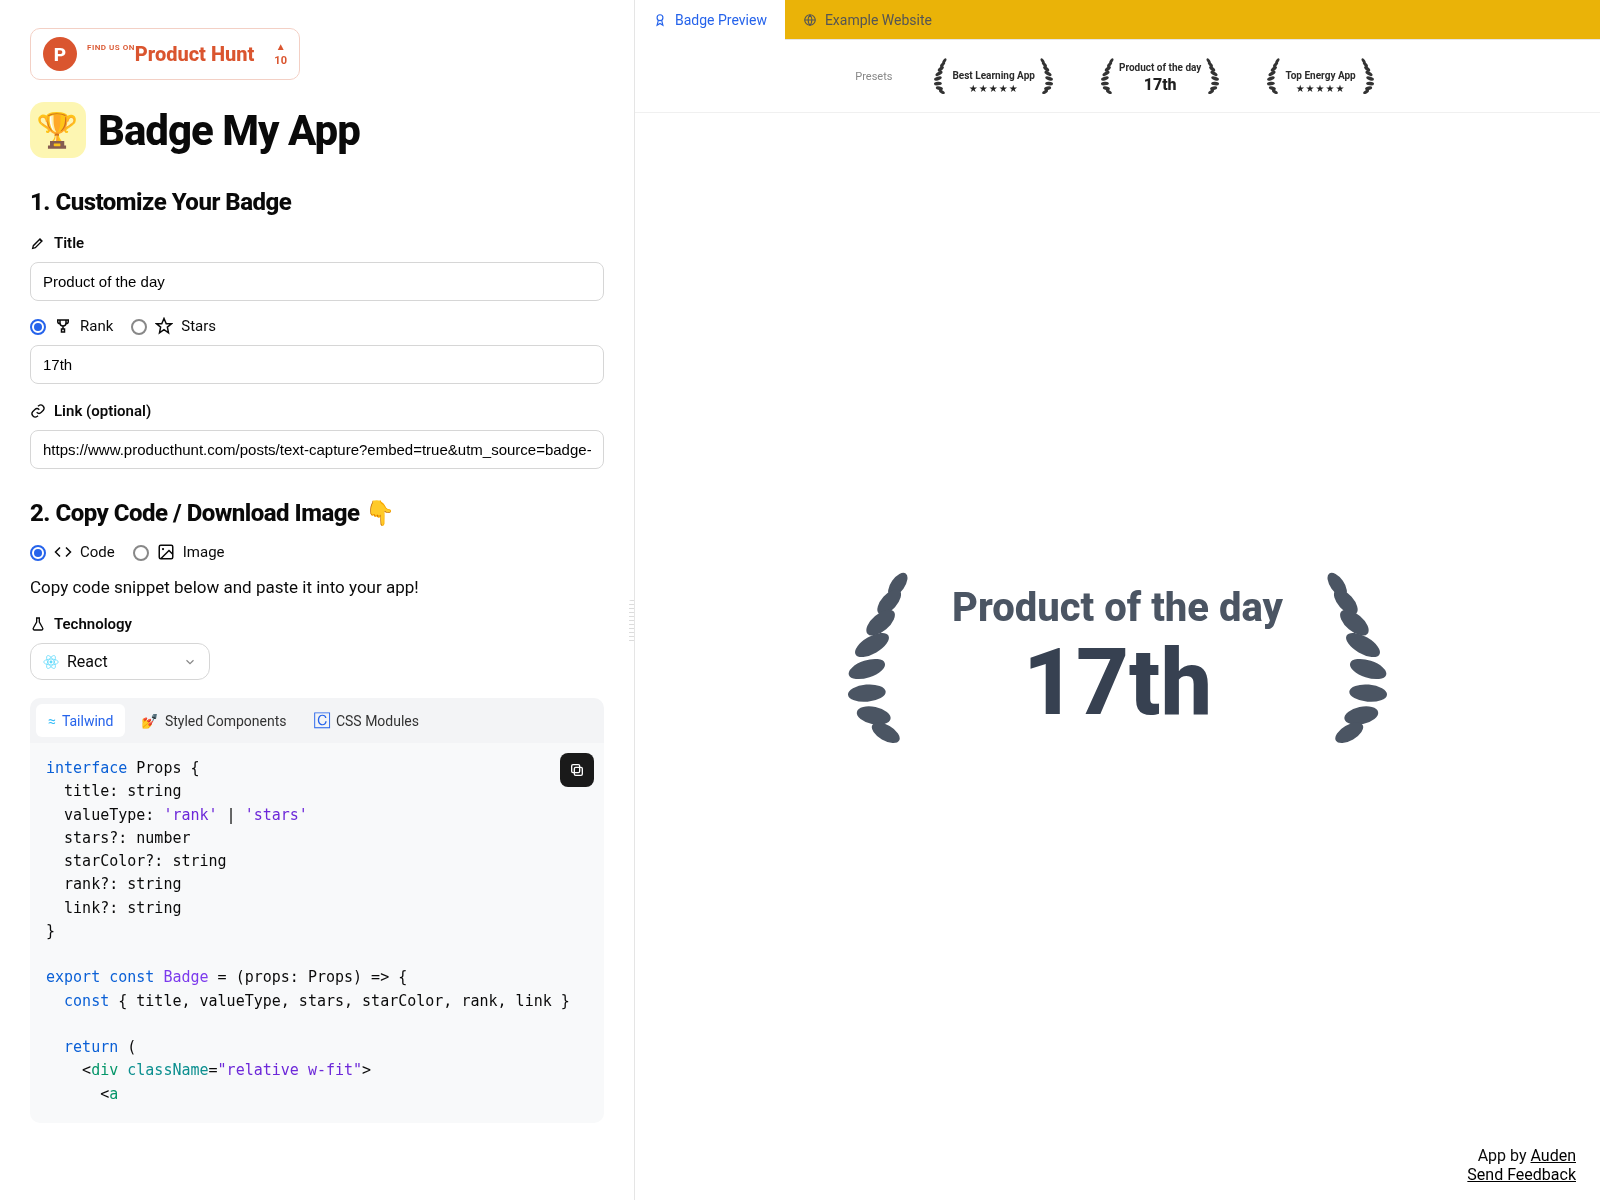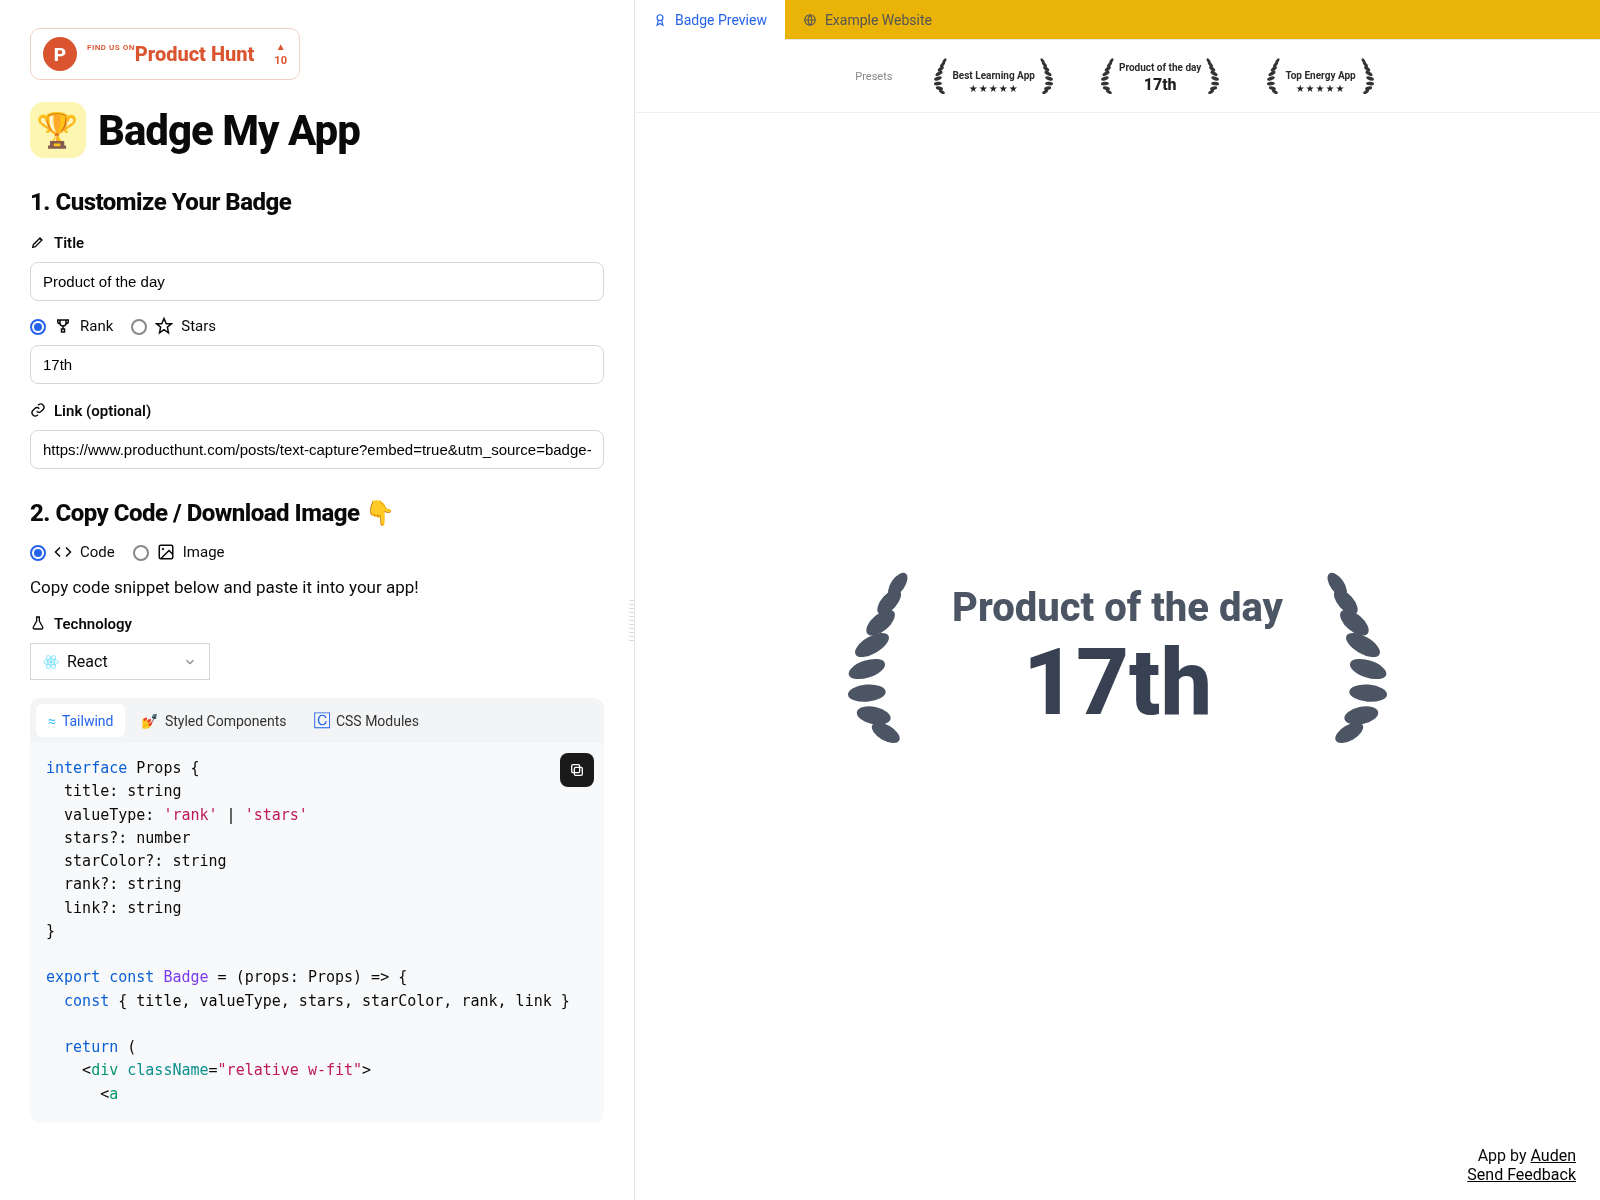--- a/index.html
+++ b/index.html
@@ -17,42 +17,42 @@
 .ph-arrow { display: flex; flex-direction: column; align-items: center; color: #da552f; font-size: 10px; margin-left: 10px; gap:2px; }
 .ph-arrow-count { font-size: 11px; font-weight: 700; }
 
 .app-title { display: flex; align-items: center; gap: 12px; margin-top: 22px; }
 .trophy-box { width: 56px; height: 56px; background: #fdf6b2; border-radius: 14px; display: flex; align-items: center; justify-content: center; font-size: 34px; }
 .app-title h1 { font-size: 42px; font-weight: 800; letter-spacing: -1px; }
 .tagline { margin-top: 18px; font-size: 18px; color: #111; }
 
 .section-head { font-size: 24px; font-weight: 800; margin-top: 30px; letter-spacing: -0.5px; }
 
-.field-label { display: flex; gap: 8px; margin-top: 18px; font-size: 15px; font-weight: 600; }
+.field-label { display: flex; align-items: center; gap: 8px; margin-top: 18px; font-size: 15px; font-weight: 600; }
 .field-label svg { width: 16px; height: 16px; }
 .input { width: 100%; border: 1px solid #d6d6d6; border-radius: 8px; padding: 10px 12px; font-size: 15px; margin-top: 10px; outline: none; }
 
 .radio-row { display: flex; align-items: center; gap: 18px; margin-top: 16px; }
 .radio-opt { display: flex; align-items: flex-end; gap: 8px; cursor: pointer; font-size: 15px; }
 .radio-circle { width: 16px; height: 16px; border-radius: 50%; border: 2px solid #2563eb; display: inline-flex; align-items: center; justify-content: center; }
 .radio-circle.off { border-color: #888; }
 .radio-dot { width: 8px; height: 8px; border-radius: 50%; background: #2563eb; }
 
-.tech-select { display: inline-flex; align-items: center; gap: 15px; border: 1px solid #d6d6d6; border-radius: 0; padding: 8px 12px; margin-top: 10px; width: 180px; justify-content: space-between; cursor: pointer; }
+.tech-select { display: inline-flex; align-items: center; gap: 15px; border: 1px solid #d6d6d6; border-radius: 12px; padding: 8px 12px; margin-top: 10px; width: 180px; justify-content: space-between; cursor: pointer; }
 .tech-left { display: flex; align-items: center; gap: 8px; }
 .react-icon { width: 16px; height: 16px; color: #61dafb; }
 
 .code-tabs { display: flex; gap: 4px; margin-top: 18px; background: #f3f4f6; border-radius: 10px 10px 0 0; padding: 6px; }
 .code-tab { display: flex; align-items: center; gap: 6px; padding: 8px 12px; border-radius: 6px; font-size: 14px; cursor: pointer; color: #333; }
 .code-tab.active { background: #fff; color: #2563eb; }
 .code-box { position: relative; background: #f8f9fa; border-radius: 0 0 10px 10px; padding: 14px 16px; font-family: ui-monospace, Menlo, monospace; font-size: 15px; line-height: 1.55; overflow: hidden; height: 380px; }
 .copy-btn { position: absolute; top: 10px; right: 10px; width: 34px; height: 34px; border-radius: 8px; background: #1a1a1a; display: flex; align-items: center; justify-content: center; color: #fff; cursor: pointer; }
 .kw-blue { color: #0b60d6; }
 .kw-teal { color: #0c8f8f; }
-.kw-str { color: #be185d; }
+.kw-str { color: #6d28d9; }
 .kw-fn { color: #7c3aed; }
 .kw-green { color: #059669; }
 
 .right-tabs { display: flex; border-bottom: 1px solid #e5e5e5; background: #eab308; height: 40px; }
 .right-tab { display: flex; align-items: center; gap: 8px; padding: 0 18px; font-size: 14px; cursor: pointer; color: #555; border-top: 1px solid transparent; }
 .right-tab.active { color: #2563eb; background: #fff; border-bottom: 1px solid #fff; margin-bottom: -1px; }
 
 .presets-bar { display: flex; align-items: center; gap: 36px; padding: 18px 24px; border-bottom: 1px solid #f0f0f0; justify-content: center; }
 .presets-label { color: #888; font-size: 11px; }
 .mini-badge { display: flex; align-items: flex-end; gap: 2px; cursor: pointer; }

